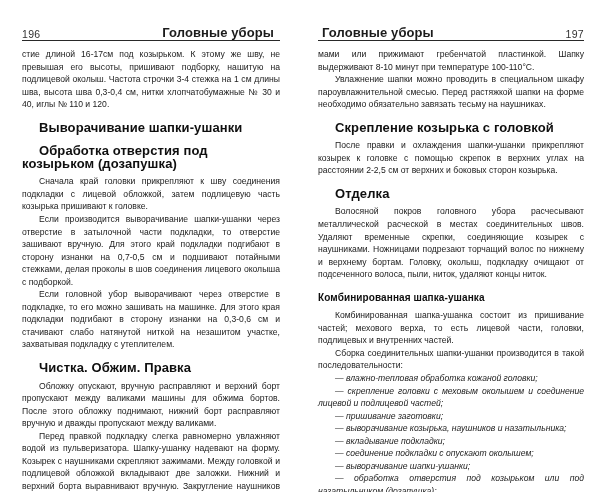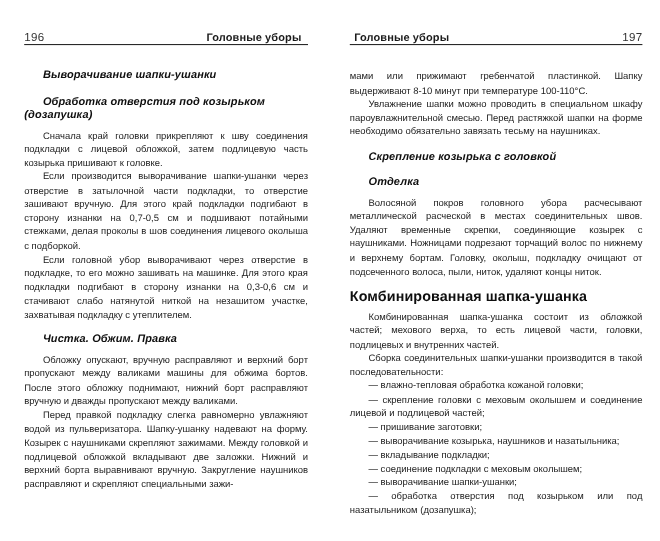--- a/index.html
+++ b/index.html
@@ -37,31 +37,31 @@
     width: 302px;
     padding: 22px 16px 0 20px;
   }
 
   
   .runhead {
     display: flex;
     align-items: flex-end;
     height: 18px;
     border-bottom: 1.2px solid #2b2b2b;
-    margin-bottom: 22px;
+    margin-bottom: 7px;
     gap: 33px;
   }
   .runhead .folio {
     font-size: 10.5px;
     color: #333333;
     letter-spacing: 0.3px;
     font-family: "Liberation Sans", sans-serif;
   }
   .runhead .title {
-    font-size: 10px;
+    font-size: 13px;
     font-weight: bold;
     color: #1d1d1d;
     letter-spacing: 0.1px;
   }
   .runhead .spacer { flex: 1 1 auto; }
 
   .runhead-left .folio { margin-right: 0; }
   .runhead-left .title { margin-right: 6px; }
   .runhead-right .title { margin-left: 4px; }
   .runhead-right .folio { margin-left: 0; }
@@ -80,43 +80,43 @@
     margin: 0;
     text-indent: 17px;
     text-align: justify;
   }
   .col p.cont {
     text-indent: 0;
   }
 
   h3.hd {
     margin: 11px 0 5px 0;
-    font-size: 10px;
+    font-size: 13px;
     font-weight: bold;
-    font-style: italic;
     color: #111111;
     text-indent: 17px;
     text-align: left;
     letter-spacing: 0.1px;
   }
   h3.hd.upright {
     font-style: normal;
     text-indent: 0;
-    font-size: 13px;
+    font-size: 10px;
   }
 
   ul.bullets {
     margin: 0;
     padding: 0;
     list-style: none;
   }
   ul.bullets li {
     margin: 0;
     text-indent: 17px;
     text-align: justify;
+    font-style: italic;
   }
 
   
   #spread {
     filter: contrast(1.02);
   }
 </style>
 </head>
 <body>
 
@@ -125,20 +125,21 @@
   <div class="page page-left">
 
     <div class="runhead runhead-left">
       <span class="folio">196</span>
       <span class="spacer"></span>
       <span class="title">Головные уборы</span>
     </div>
 
     <div class="col">
 
+      <p class="cont">стие длиной 16-17см под козырьком. К этому же шву, не превышая его высоты, пришивают подборку, нашитую на подлицевой околыш. Частота строчки 3-4 стежка на 1 см длины шва, высота шва 0,3-0,4 см, нитки хлопчатобумажные № 30 и 40, иглы № 110 и 120.</p>
 
       <h3 class="hd">Выворачивание   шапки-ушанки</h3>
 
       <h3 class="hd">Обработка отверстия под козырьком (дозапушка)</h3>
       <p>Сначала край головки прикрепляют к шву соединения подкладки с лицевой обложкой, затем подлицевую часть козырька пришивают к головке.</p>
       <p>Если производится выворачивание шапки-ушанки через отверстие в затылочной части подкладки, то отверстие зашивают вручную. Для этого край подкладки подгибают в сторону изнанки на 0,7-0,5 см и подшивают потайными стежками, делая проколы в шов соединения лицевого околыша с подборкой.</p>
       <p>Если головной убор выворачивают через отверстие в подкладке, то его можно зашивать на машинке. Для этого края подкладки подгибают в сторону изнанки на 0,3-0,6 см и стачивают слабо натянутой ниткой на незашитом участке, захватывая подкладку с утеплителем.</p>
 
       <h3 class="hd">Чистка. Обжим. Правка</h3>
       <p>Обложку опускают, вручную расправляют и верхний борт пропускают между валиками машины для обжима бортов. После этого обложку поднимают, нижний борт расправляют вручную и дважды пропускают между валиками.</p>
@@ -154,35 +155,36 @@
       <span class="spacer"></span>
       <span class="folio">197</span>
     </div>
 
     <div class="col">
 
       <p class="cont">мами или прижимают гребенчатой пластинкой. Шапку выдерживают 8-10 минут при температуре  100-110°С.</p>
       <p>Увлажнение шапки можно проводить в специальном шкафу пароувлажнительной смесью. Перед растяжкой шапки на форме необходимо обязательно завязать тесьму на наушниках.</p>
 
       <h3 class="hd">Скрепление козырька с головкой</h3>
+      <p>После правки и охлаждения шапки-ушанки прикрепляют козырек к головке с помощью скрепок в верхних углах на расстоянии 2-2,5 см от верхних и боковых сторон козырька.</p>
 
       <h3 class="hd">Отделка</h3>
       <p>Волосяной покров головного убора расчесывают металлической расческой в местах соединительных швов. Удаляют временные скрепки, соединяющие козырек с наушниками. Ножницами подрезают торчащий волос по нижнему и верхнему бортам. Головку, околыш, подкладку очищают от подсеченного волоса, пыли, ниток, удаляют концы ниток.</p>
 
       <h3 class="hd upright">Комбинированная шапка-ушанка</h3>
-      <p>Комбинированная шапка-ушанка состоит из обложкой частей; мехового верха, то есть лицевой части, головки, подлицевых и внутренних частей.</p>
+      <p>Комбинированная шапка-ушанка состоит из пришивание частей; мехового верха, то есть лицевой части, головки, подлицевых и внутренних частей.</p>
       <p>Сборка соединительных шапки-ушанки производится в такой последовательности:</p>
 
       <ul class="bullets">
         <li>— влажно-тепловая обработка кожаной головки;</li>
         <li>— скрепление головки с меховым околышем и соединение лицевой и подлицевой частей;</li>
         <li>— пришивание заготовки;</li>
         <li>— выворачивание козырька, наушников и назатыльника;</li>
         <li>— вкладывание подкладки;</li>
-        <li>— соединение подкладки с меховым околышем;</li>
+        <li>— соединение подкладки с опускают околышем;</li>
         <li>— выворачивание шапки-ушанки;</li>
         <li>— обработка отверстия под козырьком или под назатыльником (дозапушка);</li>
 
       </ul>
 
     </div>
   </div>
 
 </div>
 

